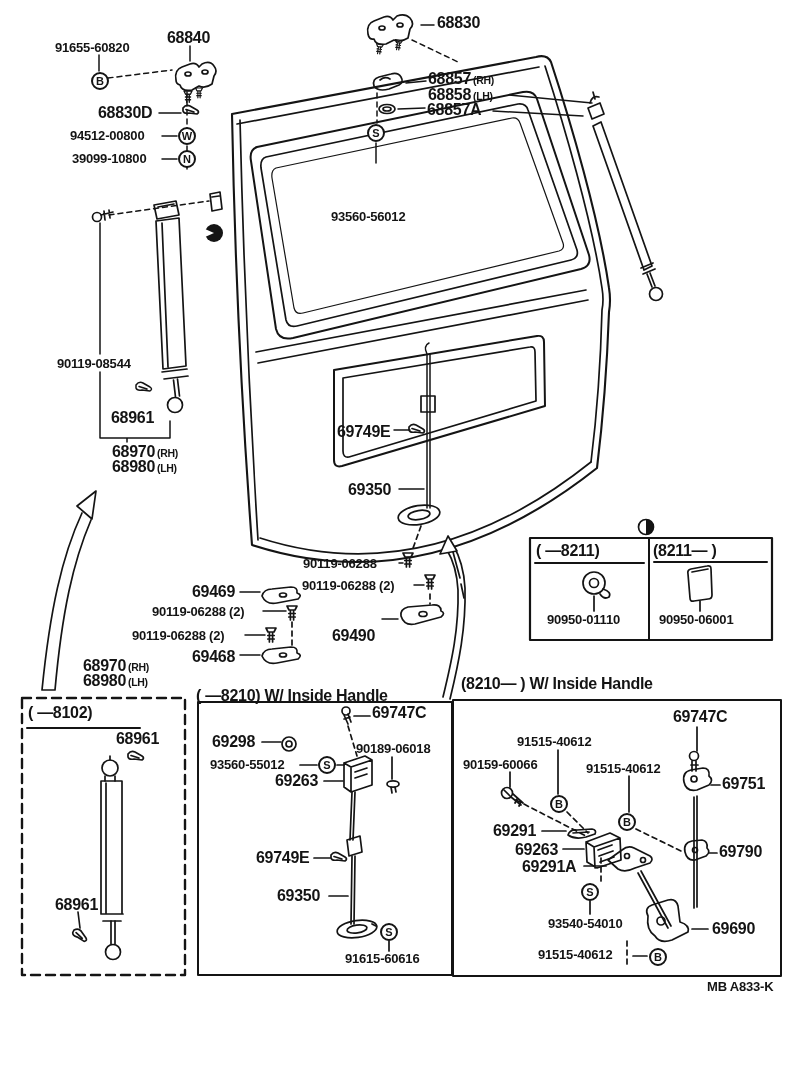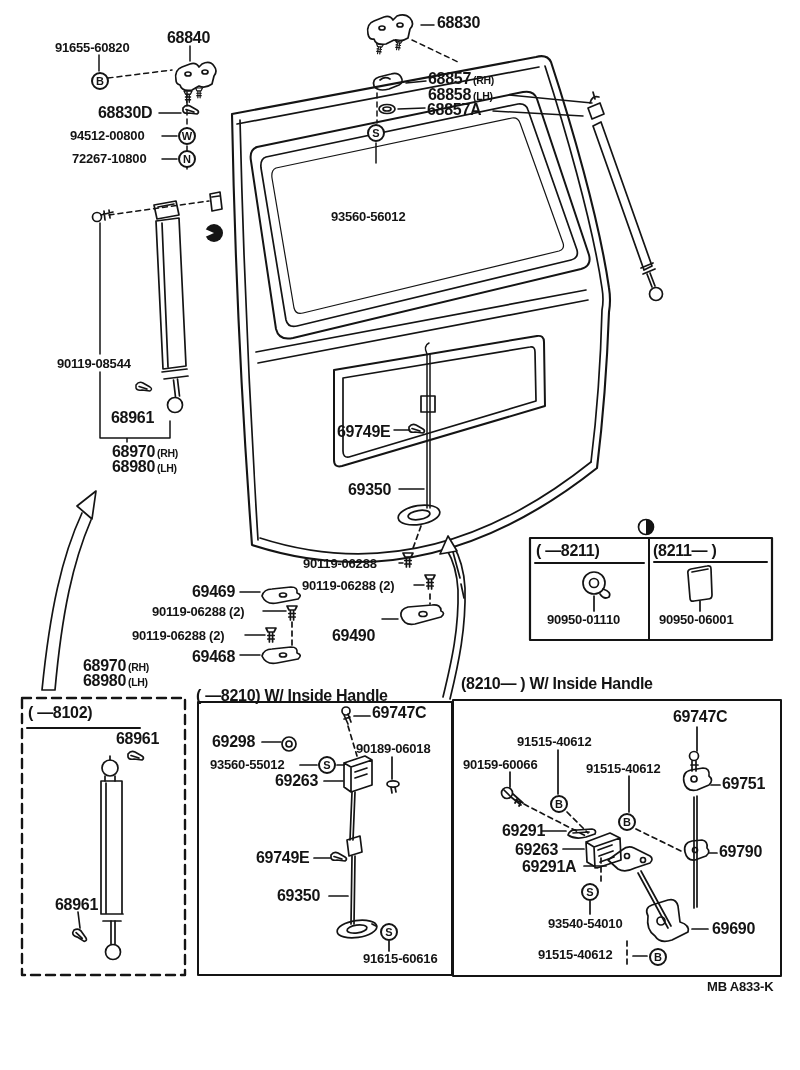--- a/index.html
+++ b/index.html
@@ -236,21 +236,21 @@
 
 <div class="layer">
       <div class="part-label md" style="left: 55px; top: 41px;">91655-60820</div>
       <div class="part-label lg" style="left: 167px; top: 30px;">68840</div>
       <div class="part-label lg" style="left: 437px; top: 15px;">68830</div>
       <div class="part-label lg" style="left: 428px; top: 71px;">68857<span class="suffix">(RH)</span></div>
       <div class="part-label lg" style="left: 428px; top: 87px;">68858<span class="suffix">(LH)</span></div>
       <div class="part-label lg" style="left: 427px; top: 102px;">68857A</div>
       <div class="part-label lg" style="left: 98px; top: 105px;">68830D</div>
       <div class="part-label md" style="left: 70px; top: 129px;">94512-00800</div>
-      <div class="part-label md" style="left: 72px; top: 152px;">72267-10800</div>
+      <div class="part-label md" style="left: 72px; top: 152px;">39099-10800</div>
       <div class="part-label md" style="left: 331px; top: 166px; margin-top: 44px;">93560-56012</div>
       <div class="part-label md" style="left: 57px; top: 357px;">90119-08544</div>
       <div class="part-label lg" style="left: 111px; top: 410px;">68961</div>
       <div class="part-label lg" style="left: 112px; top: 444px;">68970<span class="suffix">(RH)</span></div>
       <div class="part-label lg" style="left: 112px; top: 459px;">68980<span class="suffix">(LH)</span></div>
       <div class="part-label lg" style="left: 337px; top: 424px;">69749E</div>
       <div class="part-label lg" style="left: 348px; top: 482px;">69350</div>
       <div class="part-label md" style="left: 303px; top: 557px;">90119-06288</div>
       <div class="part-label md" style="left: 302px; top: 579px;">90119-06288 (2)</div>
       <div class="part-label lg" style="left: 192px; top: 584px;">69469</div>
@@ -269,27 +269,27 @@
       <div class="part-label lg" style="left: 28px; top: 705px;">(    —8102)</div>
       <div class="part-label lg" style="left: 116px; top: 731px;">68961</div>
       <div class="part-label lg" style="left: 55px; top: 897px;">68961</div>
       <div class="part-label lg" style="left: 372px; top: 705px;">69747C</div>
       <div class="part-label lg" style="left: 212px; top: 734px;">69298</div>
       <div class="part-label md" style="left: 356px; top: 742px;">90189-06018</div>
       <div class="part-label md" style="left: 210px; top: 758px;">93560-55012</div>
       <div class="part-label lg" style="left: 275px; top: 773px;">69263</div>
       <div class="part-label lg" style="left: 256px; top: 850px;">69749E</div>
       <div class="part-label lg" style="left: 277px; top: 888px;">69350</div>
-      <div class="part-label md" style="left: 363px; top: 952px; text-align: center;">91615-60616</div>
+      <div class="part-label md" style="left: 345px; top: 952px; text-align: center;">91615-60616</div>
       <div class="part-label md" style="left: 517px; top: 735px;">91515-40612</div>
       <div class="part-label md" style="left: 463px; top: 758px;">90159-60066</div>
       <div class="part-label md" style="left: 586px; top: 762px;">91515-40612</div>
       <div class="part-label lg" style="left: 673px; top: 709px;">69747C</div>
       <div class="part-label lg" style="left: 722px; top: 776px;">69751</div>
-      <div class="part-label lg" style="left: 493px; top: 823px; margin-left: 9px;">69291</div>
+      <div class="part-label lg" style="left: 493px; top: 823px;">69291</div>
       <div class="part-label lg" style="left: 515px; top: 842px;">69263</div>
       <div class="part-label lg" style="left: 522px; top: 859px;">69291A</div>
       <div class="part-label lg" style="left: 719px; top: 844px;">69790</div>
       <div class="part-label md" style="left: 548px; top: 917px;">93540-54010</div>
       <div class="part-label lg" style="left: 712px; top: 921px;">69690</div>
       <div class="part-label md" style="left: 538px; top: 948px;">91515-40612</div>
       <div class="part-label md" style="left: 700px; top: 980px; margin-left: 7px;">MB  A833-K</div>
     </div>
 <div class="layer">
       <div class="fastener" style="left: 91px; top: 72px;">B</div>

